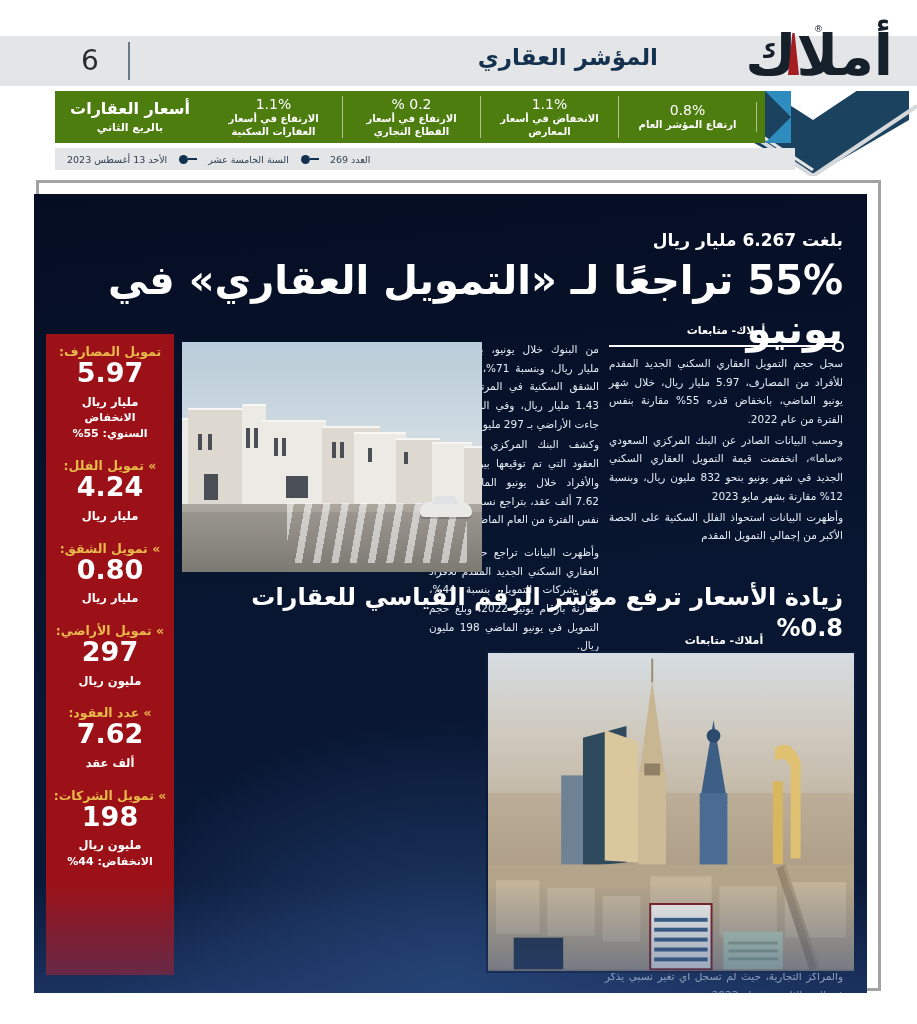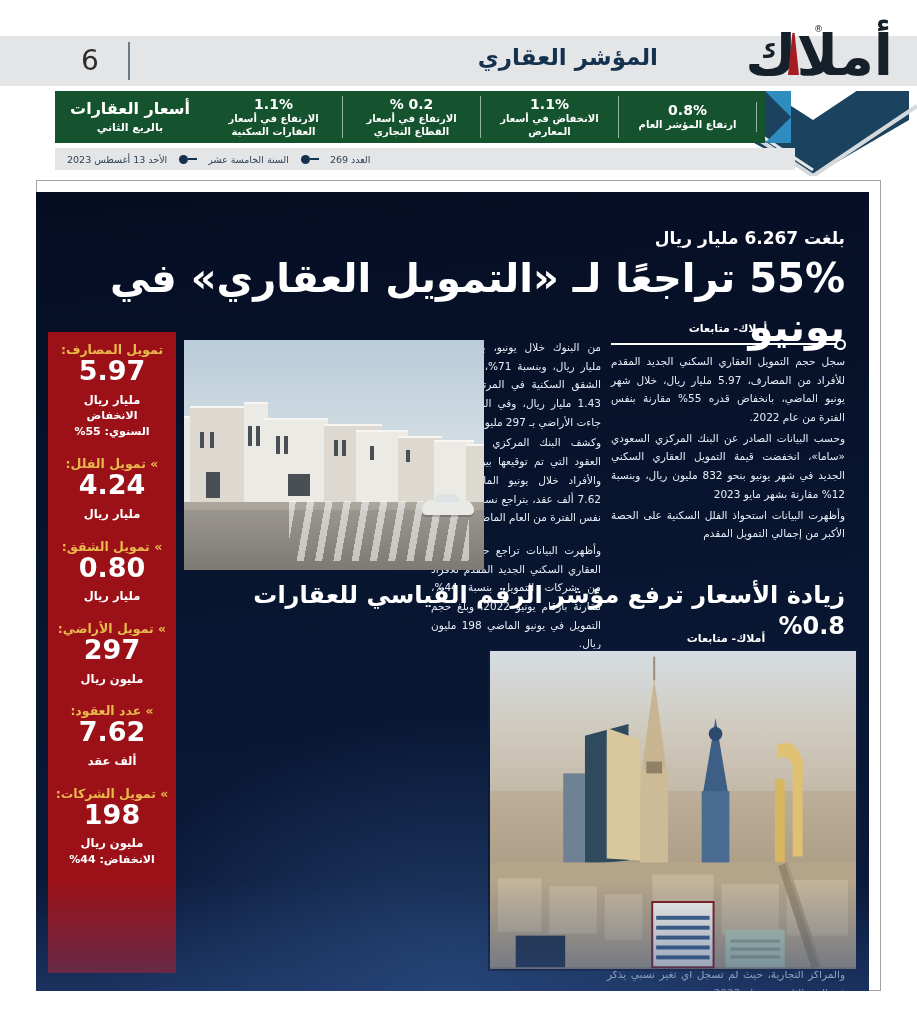--- a/index.html
+++ b/index.html
@@ -42,38 +42,38 @@
   }
   .logo-red-stroke {
     position:absolute; right:118px; top:33px; width:11px; height:42px;
     background:#a31d22; clip-path: polygon(40% 0, 60% 0, 100% 100%, 0 100%);
   }
   .logo-reg { position:absolute; right:94px; top:24px; font-size:9px; color:#15202b; }
 
   
   .blue-bar {
     position:absolute; left:55px; top:91px; width:710px; height:52px;
-    background:#14532d;
+    background:#4d7c0f;
   }
   .blue-bar-notch {
     position:absolute; left:765px; top:91px; width:0; height:0;
     border-top:26px solid #2e8dbe; border-bottom:26px solid #2e8dbe;
     border-left:26px solid transparent;
   }
   .bb-inner { display:flex; flex-direction:row-reverse; height:52px; align-items:center; }
   .bb-label {
     width:150px; text-align:center; color:#fff; padding:0 6px;
   }
   .bb-label .t1 { font-size:16px; font-weight:bold; line-height:1.15; }
   .bb-label .t2 { font-size:11px; font-weight:bold; line-height:1.2; margin-top:2px;}
   .bb-cell {
     position:relative; width:138px; text-align:center; color:#fff; padding:0 8px;
     border-right:1px solid rgba(255,255,255,.55);
   }
-  .bb-cell .val { font-size:14px; font-weight:bold; line-height:1.15; }
+  .bb-cell .val { font-size:14px; font-weight:normal; line-height:1.15; }
   .bb-cell .cap { font-size:10px; font-weight:bold; line-height:1.25; margin-top:1px; }
 
   
   .date-bar {
     position:absolute; left:55px; top:148px; width:740px; height:22px;
     background:#e3e5e7;
     display:flex; flex-direction:row-reverse; align-items:center; justify-content:flex-start;
     padding-right:8px; gap:0px;
   }
   .date-seg { font-size:9.5px; color:#2f4257; padding:0 12px; white-space:nowrap; }
@@ -82,21 +82,21 @@
     width:9px; height:9px; border-radius:50%; background:#14324f; display:inline-block;
   }
   .date-tail { width:9px; height:2.5px; background:#14324f; display:inline-block; margin-right:-1px;}
 
   
   .chev { position:absolute; pointer-events:none; }
 
   
   .panel-outer {
     position:absolute; left:36px; top:180px; width:845px; height:811px;
-    background:#fff; border:1px solid #a3a3a3; padding:11px;
+    background:#fff; border:3px solid #a3a3a3; padding:11px;
   }
   .panel {
     position:relative; width:833px; height:799px;
     background:#041026;
     background:
       radial-gradient(ellipse 70% 55% at 50% 100%, #23406e 0%, rgba(20,40,80,0) 62%),
       linear-gradient(175deg, #050d22 0%, #08152f 45%, #0b1b3c 100%);
     overflow:hidden;
   }
 

